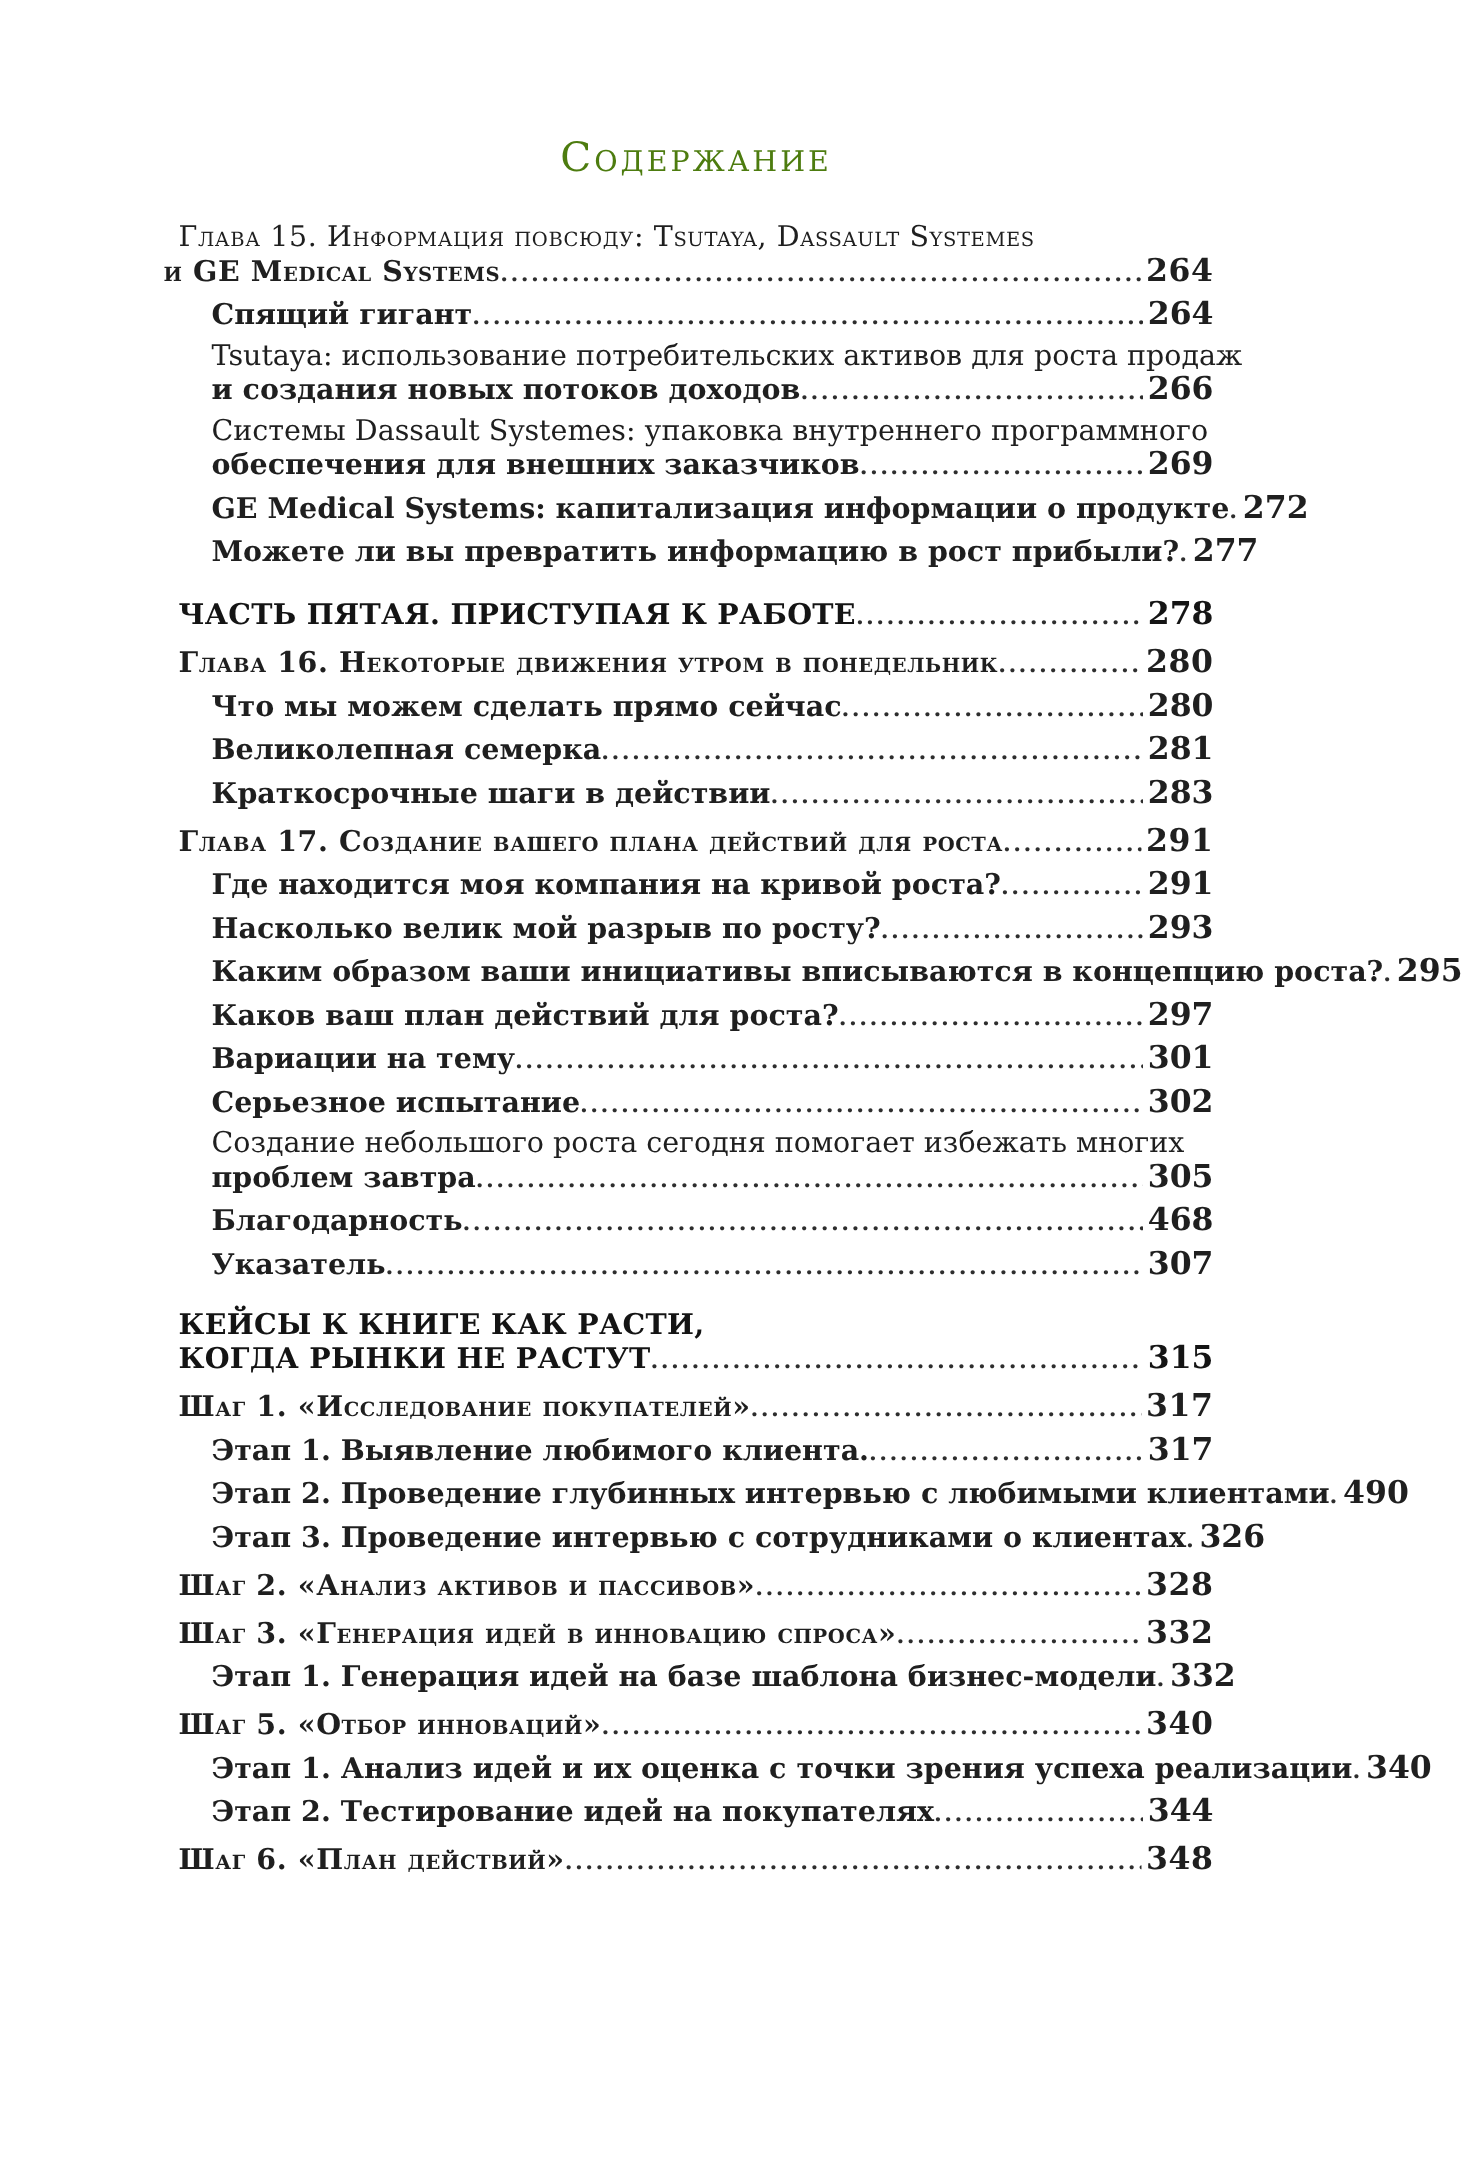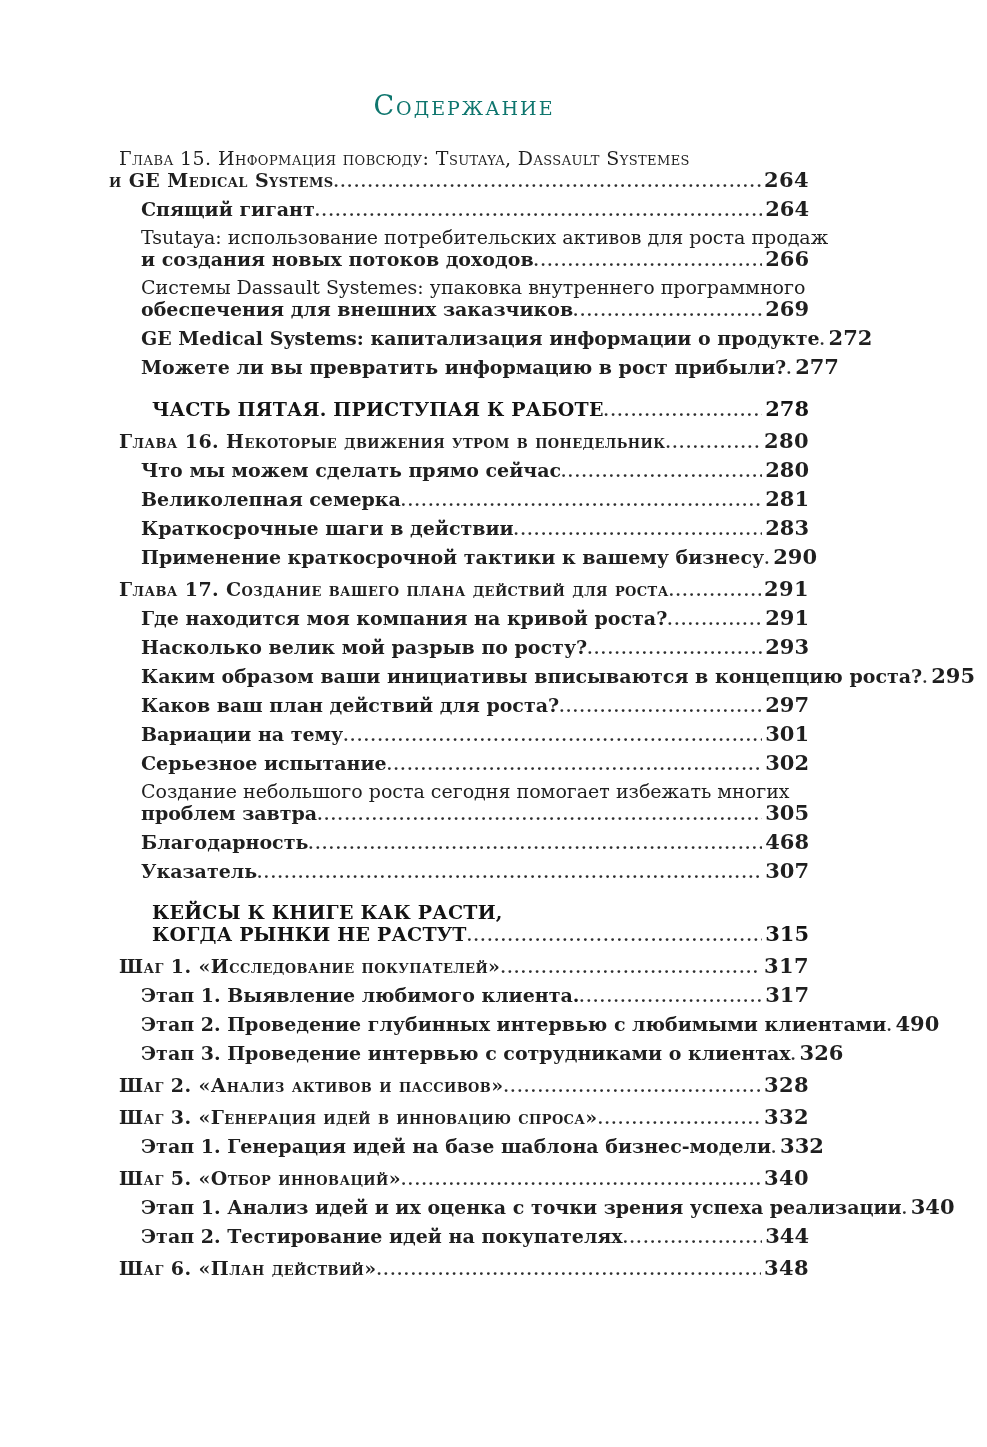--- a/index.html
+++ b/index.html
@@ -22,21 +22,21 @@
   }
   .content {
     width: 690px;
   }
   .title {
     text-align: center;
     font-size: 27px;
     line-height: 40px;
     font-variant: small-caps;
     letter-spacing: 2px;
-    color: #0f766e;
+    color: #4d7c0f;
     margin-bottom: 22px;
   }
   .entry {
     margin-bottom: 5px;
   }
   .line {
     font-size: 19px;
     line-height: 21px;
   }
   .row {
@@ -73,21 +73,20 @@
     font-variant: small-caps;
     letter-spacing: 0.4px;
   }
   .level-part {
     margin-top: 18px;
     font-weight: bold;
     color: #141414;
   }
   .level-part .txt {
     letter-spacing: 0.2px;
-    margin-left: 33px;
   }
   .level-sub {
     padding-left: 22px;
   }
   .outdent {
     margin-left: -10px;
   }
 </style>
 </head>
 <body>
@@ -169,27 +168,20 @@
             <span class="pg">281</span>
           </div>
         </div>
         <div class="entry level-sub">
           <div class="line row">
             <span class="txt">Краткосрочные шаги в действии</span>
             <span class="dots"></span>
             <span class="pg">283</span>
           </div>
         </div>
-        <div class="entry level-sub">
-          <div class="line row">
-            <span class="txt">Применение краткосрочной тактики к вашему бизнесу</span>
-            <span class="dots"></span>
-            <span class="pg">290</span>
-          </div>
-        </div>
         <div class="entry level-chapter">
           <div class="line row">
             <span class="txt">Глава 17. Создание вашего плана действий для роста</span>
             <span class="dots"></span>
             <span class="pg">291</span>
           </div>
         </div>
         <div class="entry level-sub">
           <div class="line row">
             <span class="txt">Где находится моя компания на кривой роста?</span>

